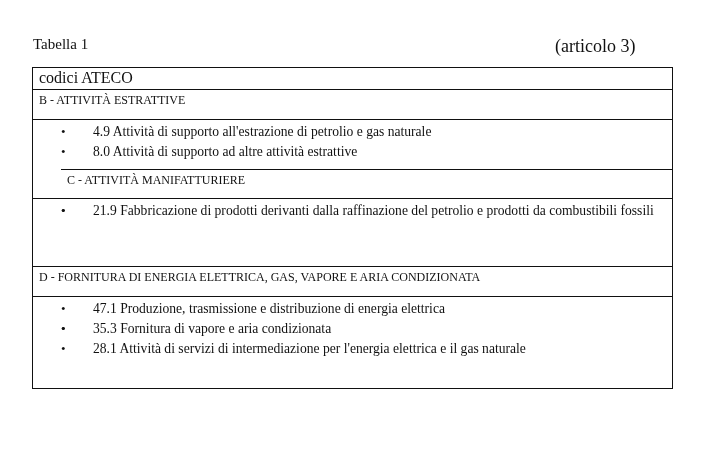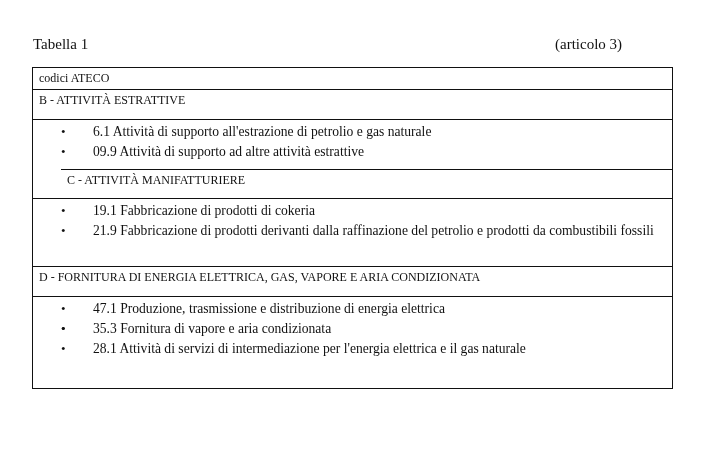--- a/index.html
+++ b/index.html
@@ -1,24 +1,24 @@
 <!DOCTYPE html>
 <html><head>
 <meta charset="utf-8">
 <style>
   html, body { margin:0; padding:0; background:#ffffff; }
   body { width:714px; height:475px; position:relative; overflow:hidden;
          font-family:"Liberation Serif", "DejaVu Serif", serif; color:#111; }
   .caption-left { position:absolute; left:33px; top:36px; font-size:15px; }
-  .caption-right { position:absolute; left:555px; top:36px; font-size:15px; }
+  .caption-right { position:absolute; left:555px; top:36px; font-size:18px; }
   .tbl { position:absolute; left:32px; top:67px; width:641px;
          border:1.3px solid #111; box-sizing:border-box; }
   .row { border-top:1.3px solid #111; box-sizing:border-box; }
   .row:first-child { border-top:none; }
-  .hdr { height:21px; padding-left:6px; font-size:12px; line-height:20px; }
+  .hdr { height:21px; padding-left:6px; font-size:16px; line-height:20px; }
   .sec { font-size:12px; line-height:20px; padding-left:6px; }
   .sec-b { height:30px; }
   .sec-c { height:29px;margin-left:28px; }
   .sec-d { height:30px; }
   .items { padding:2px 6px 0 0; }
   .items-b { height:50px; }
   .items-c { height:68px; }
   .items-d { height:92px; }
   ul { margin:0; padding:0; list-style:none; }
   li { position:relative; padding-left:60px; font-size:13.6px; line-height:20px; }
@@ -30,29 +30,29 @@
 
 <div class="caption-left">Tabella 1</div>
 <div class="caption-right">(articolo 3)</div>
 
 <div class="tbl">
   <div class="row hdr">codici ATECO</div>
 
   <div class="row sec sec-b">B - ATTIVITÀ ESTRATTIVE</div>
   <div class="row items items-b">
     <ul>
-      <li><span class="bullet">•</span><span>6.1 Attività di supporto all'estrazione di petrolio e gas naturale</span></li>
-      <li><span class="bullet">•</span><span>09.9 Attività di supporto ad altre attività estrattive</span></li>
+      <li><span class="bullet">•</span><span>4.9 Attività di supporto all'estrazione di petrolio e gas naturale</span></li>
+      <li><span class="bullet">•</span><span>8.0 Attività di supporto ad altre attività estrattive</span></li>
     </ul>
   </div>
 
   <div class="row sec sec-c">C - ATTIVITÀ MANIFATTURIERE</div>
   <div class="row items items-c">
     <ul>
-      <li><span class="bullet">•</span><span>19.1 Fabbricazione di prodotti di cokeria</span></li>
+      <li><span class="bullet">•</span></li>
       <li class="wrap"><span class="bullet">•</span><span>21.9 Fabbricazione di prodotti derivanti dalla raffinazione del petrolio e prodotti da combustibili fossili</span></li>
     </ul>
   </div>
 
   <div class="row sec sec-d">D - FORNITURA DI ENERGIA ELETTRICA, GAS, VAPORE E ARIA CONDIZIONATA</div>
   <div class="row items items-d">
     <ul>
       <li><span class="bullet">•</span><span>47.1 Produzione, trasmissione e distribuzione di energia elettrica</span></li>
       <li><span class="bullet">•</span></li>
       <li><span class="bullet">•</span><span>35.3 Fornitura di vapore e aria condizionata</span></li>

